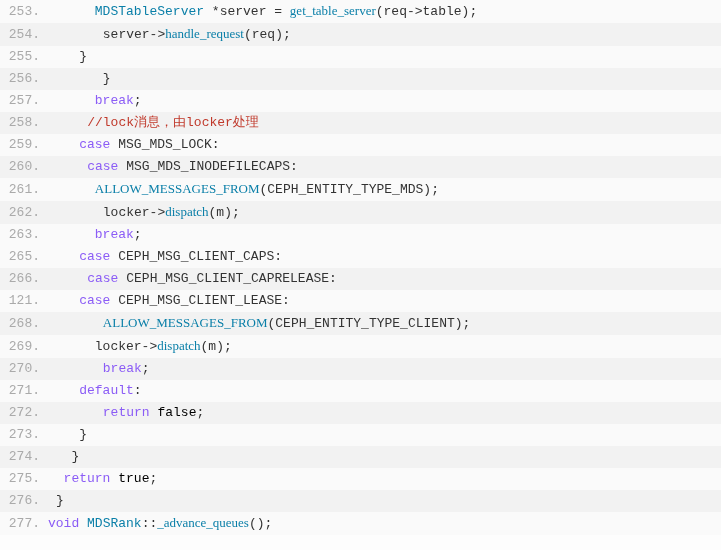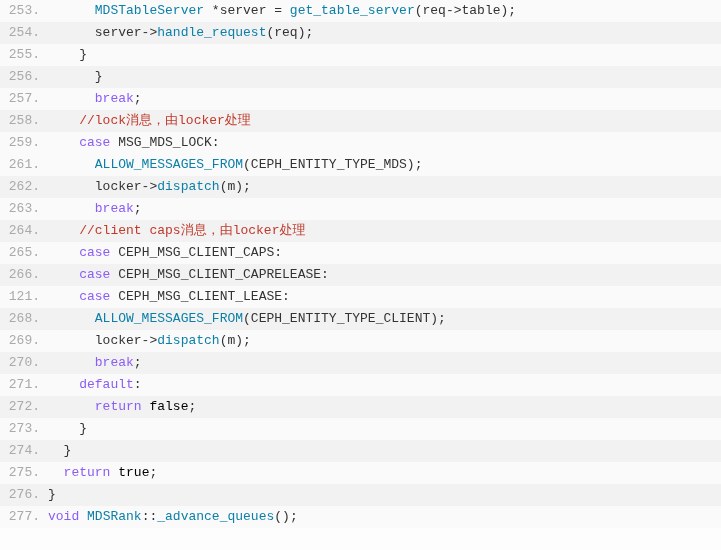--- a/index.html
+++ b/index.html
@@ -18,38 +18,39 @@
     display: flex;
     align-items: baseline;
     min-height: 22px;
     line-height: 22px;
   }
   .line.odd {
     background: #fafafa;
   }
   .line.even {
     background: #f2f2f2;
+    gap: 8px;
   }
   .lineno {
     width: 40px;
     text-align: right;
     color: #aaa;
     font-size: 13px;
     padding-right: 6px;
     flex-shrink: 0;
     user-select: none;
   }
   .code {
     white-space: pre;
     flex: 1;
     padding-left: 2px;
   }
   .kw   { color: #8b5cf6; }
   .type { color: #0a7fa8; }
-  .fn   { color: #0a7fa8; }
+  .fn   { color: #0a7fa8; font-family: Liberation Serif, serif; }
   .cmt  { color: #c0392b; }
   .plain{ color: #333; }
   .bool { color: #000000; }
 </style>
 </head>
 <body>
 
 <div class="code-block" id="code-root">
     <div class="line odd">
       <span class="lineno">253.</span>
@@ -72,35 +73,35 @@
       <span class="code"><span>      </span><span class="kw">break</span><span class="plain">;</span></span>
     </div>
     <div class="line even">
       <span class="lineno">258.</span>
       <span class="code"><span>    </span><span class="cmt">//lock消息，由locker处理</span></span>
     </div>
     <div class="line odd">
       <span class="lineno">259.</span>
       <span class="code"><span>    </span><span class="kw">case</span><span class="plain"> MSG_MDS_LOCK:</span></span>
     </div>
+    <div class="line even">
+      <span class="lineno">260.</span>
+      <span class="code"><span>    </span><span class="kw">case</span><span class="plain"> MSG_MDS_INODEFILECAPS:</span></span>
+    </div>
     <div class="line odd">
       <span class="lineno">261.</span>
       <span class="code"><span>      </span><span class="fn">ALLOW_MESSAGES_FROM</span><span class="plain">(CEPH_ENTITY_TYPE_MDS);</span></span>
     </div>
     <div class="line even">
       <span class="lineno">262.</span>
       <span class="code"><span>      </span><span class="plain">locker-&gt;</span><span class="fn">dispatch</span><span class="plain">(m);</span></span>
     </div>
     <div class="line odd">
       <span class="lineno">263.</span>
       <span class="code"><span>      </span><span class="kw">break</span><span class="plain">;</span></span>
-    </div>
-    <div class="line even">
-      <span class="lineno">264.</span>
-      <span class="code"><span>    </span><span class="cmt">//client caps消息，由locker处理</span></span>
     </div>
     <div class="line odd">
       <span class="lineno">265.</span>
       <span class="code"><span>    </span><span class="kw">case</span><span class="plain"> CEPH_MSG_CLIENT_CAPS:</span></span>
     </div>
     <div class="line even">
       <span class="lineno">266.</span>
       <span class="code"><span>    </span><span class="kw">case</span><span class="plain"> CEPH_MSG_CLIENT_CAPRELEASE:</span></span>
     </div>
     <div class="line odd">

